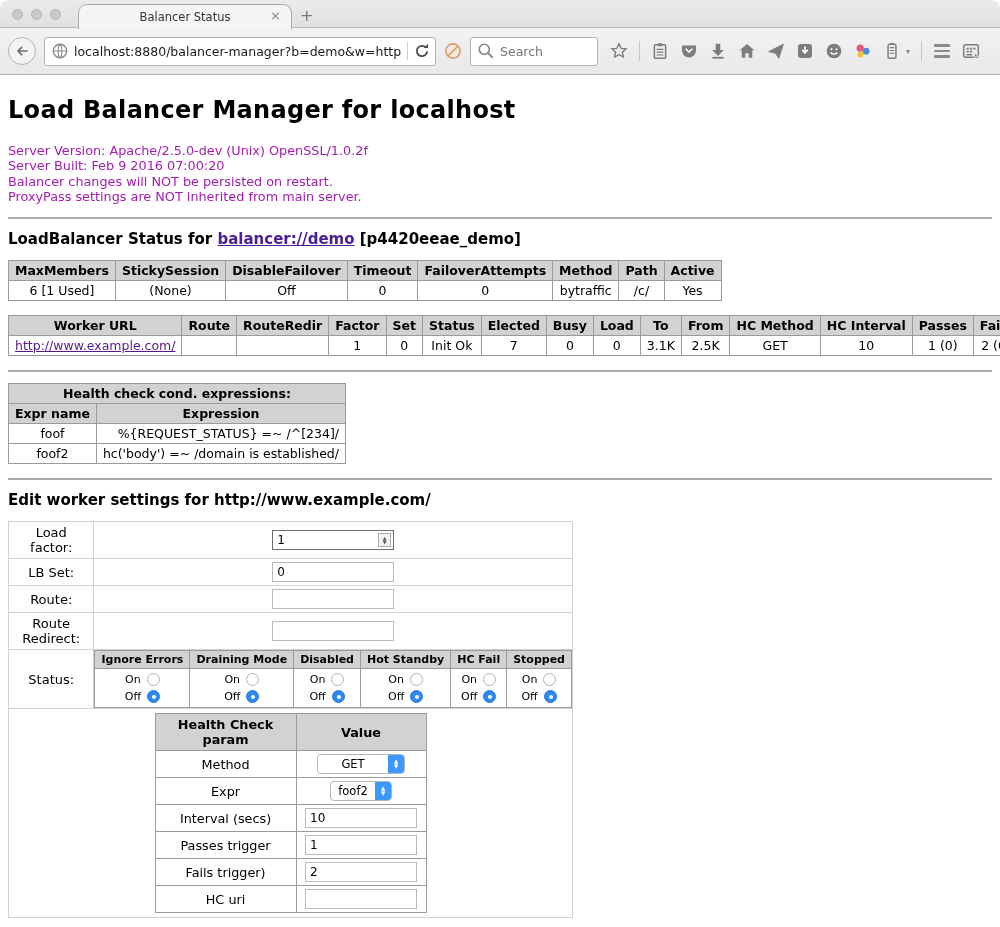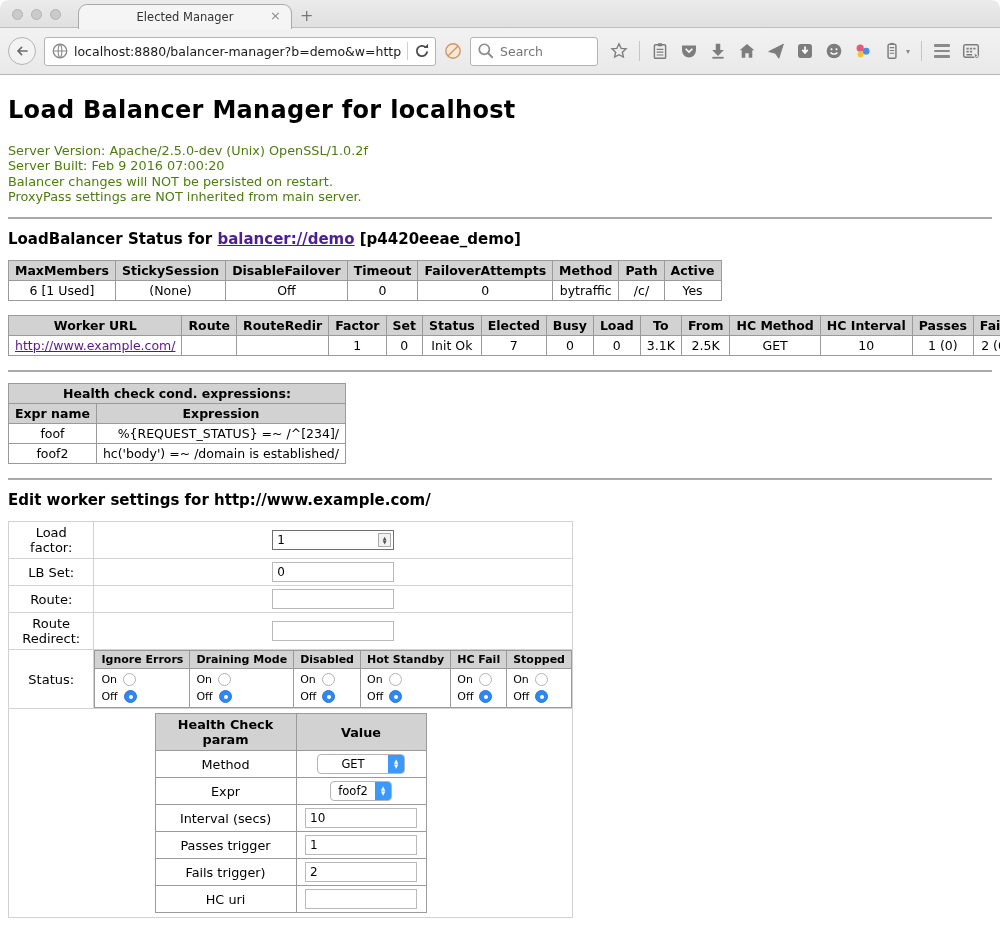--- a/index.html
+++ b/index.html
@@ -59,21 +59,21 @@
   .tool-icons { display:flex; align-items:center; gap:11px; margin-left:4px; }
   .tbsep { width:1px; height:20px; background:#c6c6c6; }
   .ticon { width:18px; height:18px; display:flex; align-items:center; justify-content:center; }
   .chev { font-size:8px; color:#888; margin-left:-6px; }
   .menu-icon { display:flex; flex-direction:column; gap:3px; }
   .menu-icon i { display:block; width:16px; height:2.5px; background:#8b8b8b; border-radius:1px; }
 
   
   .content { padding:0 8px; background:#fff; }
   h1 { font-size:24px; font-weight:bold; color:#000; padding-top:21px; margin-bottom:19px; letter-spacing:.3px; }
-  .info p { font-size:12.8px; line-height:15.3px; color:#4d7c0f; }
+  .info p { font-size:12.8px; line-height:15.3px; color:#a21caf; }
   hr.rule { border:none; height:2px; background:#a9a9a9; margin:13px 0 11px 0; }
   h3.sect { font-size:15px; font-weight:bold; margin:2px 0 12px 0; }
   a.vlink { color:#4c1d95; text-decoration:underline; font-weight:bold;text-align:right; }
   a.wlink { color:#56188c; text-decoration:underline; font-weight:normal; }
 
   table.data { border-collapse:collapse; font-size:12.5px; text-align:center; margin-bottom:14px; }
   table.data th, table.data td { border:1px solid #9a9a9a; padding:2px 6px; white-space:nowrap; }
   table.data th { background:#d2d2d2; font-weight:bold; }
   table.params { width:615px; }
   table.workers { width:984px; }
@@ -94,21 +94,21 @@
   .numwrap .tinput { border:1px solid #6f6f6f; text-align:left; }
   .spinner {
     position:absolute; right:3px; top:3px; width:13px; height:14px;
     border:1px solid #aaa; background:#f2f2f2; display:flex; flex-direction:column;
     align-items:center; justify-content:center; font-size:5px; color:#555; line-height:4px;
   }
   td.statuscell { padding:0 !important; }
   table.statusgrid { border-collapse:collapse; width:100%; font-size:11px; text-align:center; }
   table.statusgrid th, table.statusgrid td { border:1px solid #9a9a9a; padding:2px 6px; white-space:nowrap; }
   table.statusgrid th { background:#d2d2d2; }
-  .radioline { display:flex; align-items:center; gap:6px; height:17px; }
+  .radioline { display:flex; align-items:center; justify-content:center; gap:6px; height:17px; }
   .radio { width:13px; height:13px; border-radius:50%; background:#fff; border:1px solid #b2b2b2; position:relative; flex:0 0 auto; }
   .radio.checked { background:#2e87f2; border-color:#2579dd; }
   .radio.checked::after { content:""; position:absolute; left:4px; top:4px; width:4px; height:4px; background:#fff; border-radius:50%; }
 
   .hc-wrap { display:flex; justify-content:center; padding:1px 0; }
   table.hc { border-collapse:collapse; font-size:12.8px; text-align:center; width:272px; }
   table.hc th, table.hc td { border:1px solid #9a9a9a; padding:3px 5px; }
   table.hc th { background:#d2d2d2; }
   table.hc td.hcl { width:142px; }
   table.hc td.hcv { width:130px; }
@@ -131,21 +131,21 @@
 
 <div class="window">
 
   <div class="titlebar">
     <div class="traffic">
       <span></span>
       <span></span>
       <span></span>
     </div>
     <div class="tab">
-      <span>Elected Manager</span>
+      <span>Balancer Status</span>
       <span class="tab-close">×</span>
     </div>
     <div class="newtab">+</div>
   </div>
 
   <div class="navbar">
     <div class="backbtn">
       <svg width="16" height="16" viewBox="0 0 16 16">
           <path d="M13 8H4.2M7.6 4.4L4 8l3.6 3.6" stroke="#6e6e6e" stroke-width="1.7" fill="none" stroke-linecap="round"></path>
         </svg>

